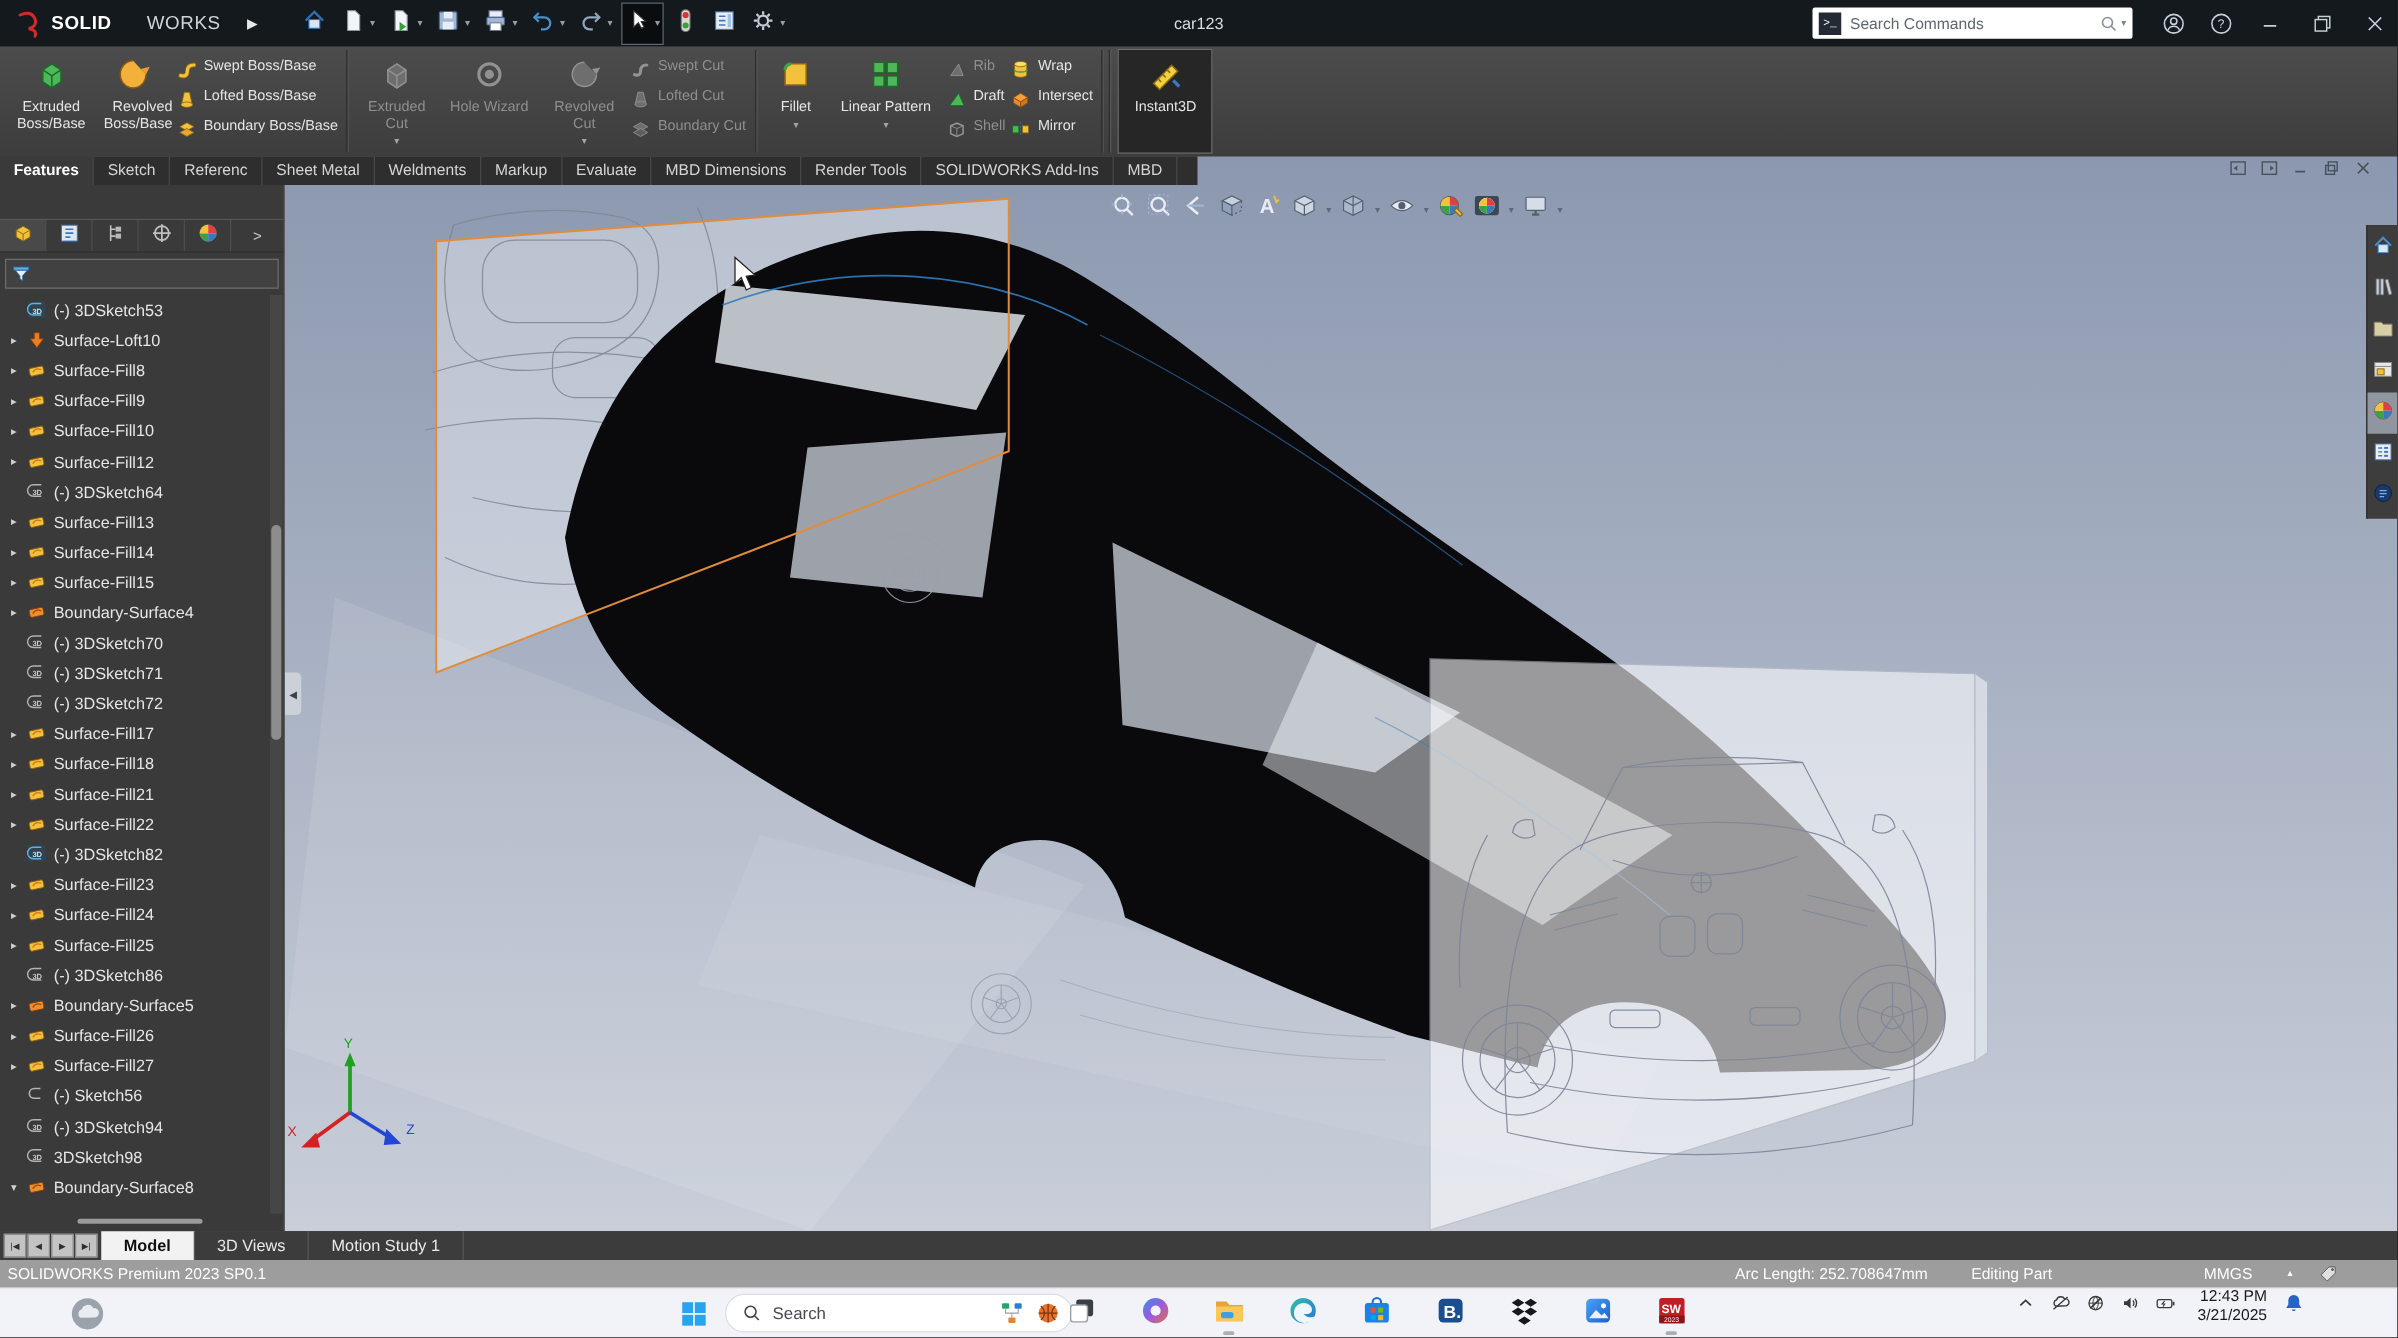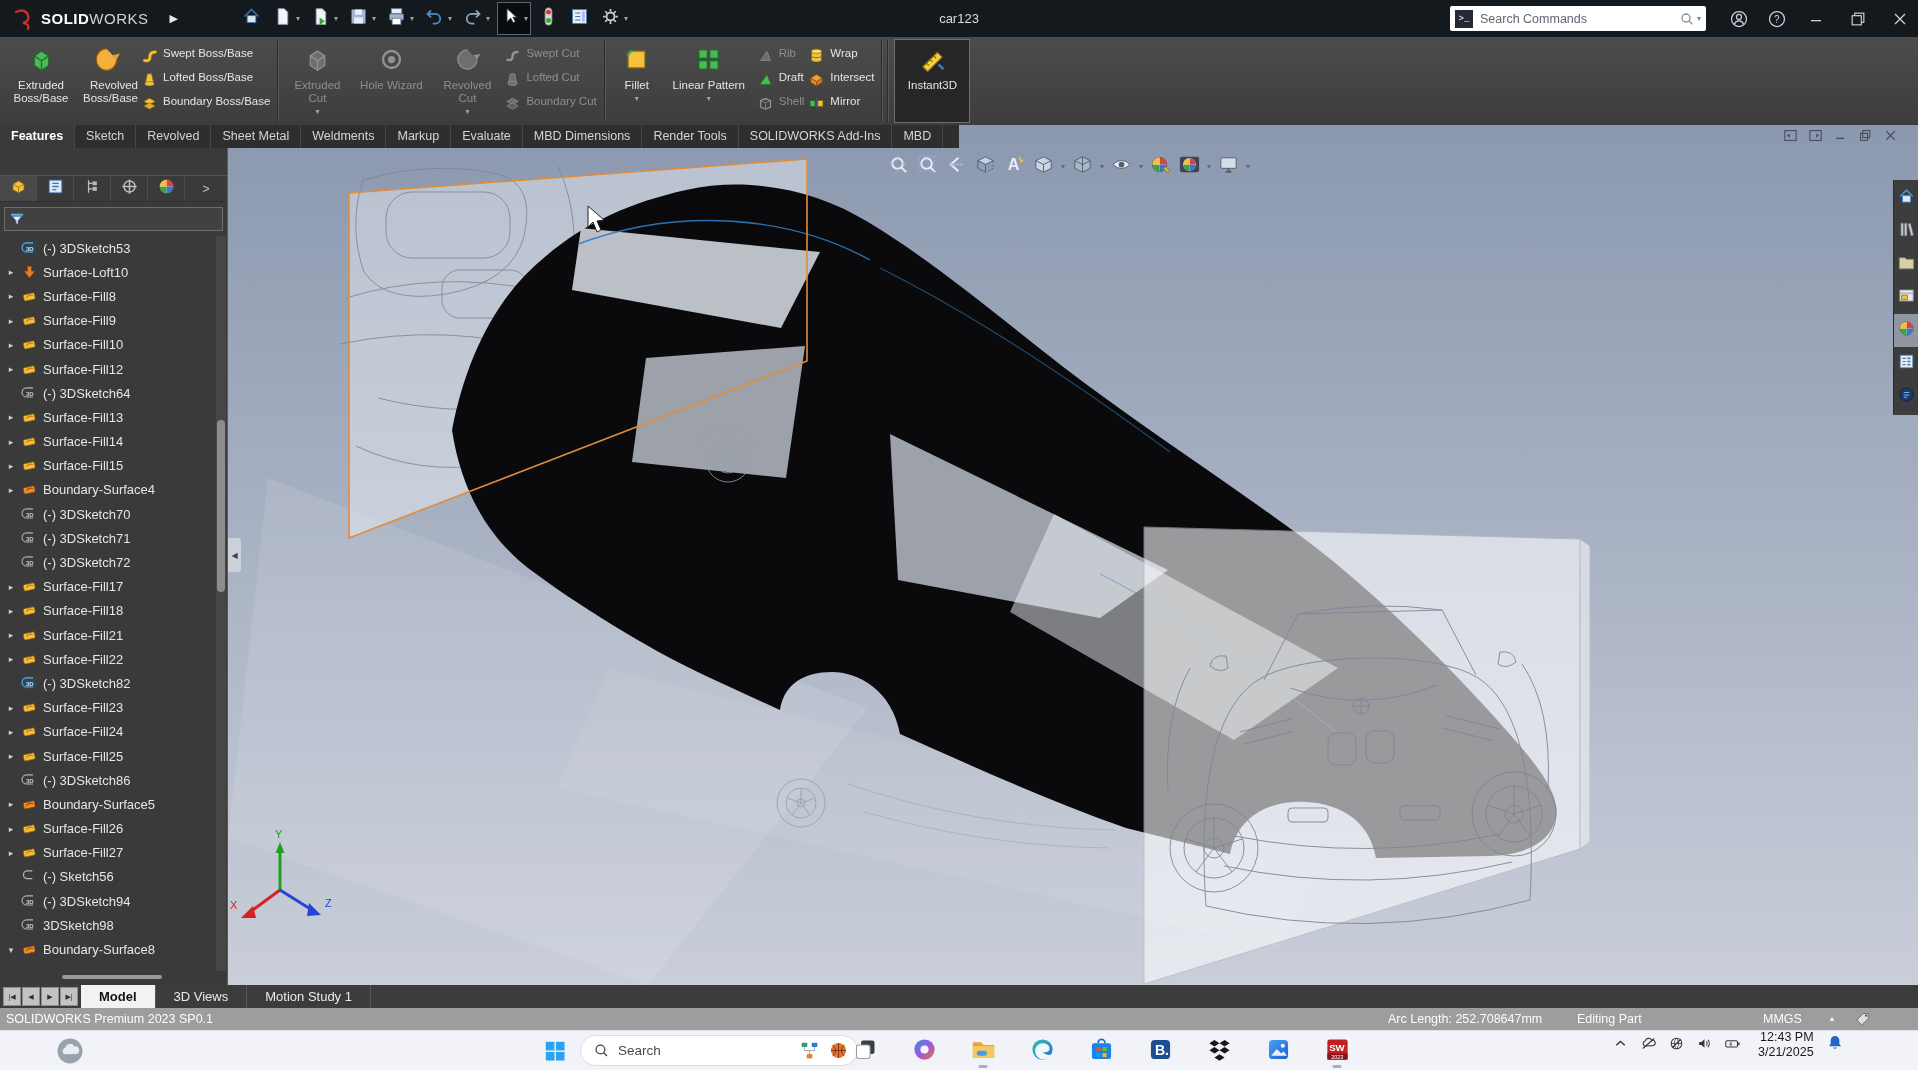--- a/index.html
+++ b/index.html
@@ -106,21 +106,21 @@
 </head>
 <body>
 
 <div class="abs vp-bg"></div>
 
 <div class="abs titlebar">
   <div class="brand">
     <svg width="24" height="24" viewBox="0 0 24 24">
         <path d="M6 5 q9 -4 12 3 q2 6 -5 8 q7 1 5 6" fill="none" stroke="#d02a2a" stroke-width="2.4" stroke-linecap="round"></path>
       </svg>
-    <span class="brand-name"><b>SOLID</b><span style="font-weight:300;color:#cfd4da;">WORKS</span></span>
+    <span class="brand-name"><b>SOLID</b><span style="font-weight:300;color:#cfd4da;padding-left:28px;">WORKS</span></span>
     <span class="brand-arrow">▶</span>
   </div>
   <div class="qt" id="quick-toolbar">
       <div class="qt-item">
         <span><svg viewBox="0 0 24 24">
             <path d="M4 12L12 4l8 8" fill="none" stroke="#2f6fb2" stroke-width="2"></path>
             <rect x="7" y="11" width="10" height="8" fill="#d8e6f4" stroke="#2f6fb2"></rect>
           </svg></span>
       </div>
       <div class="qt-item">
@@ -403,21 +403,21 @@
             </svg></span>
           <span>Instant3D</span>
         </div>
       </div>
     </div>
   </div>
 
 <div class="tabrow" id="command-tabs">
     <div class="ctab active">Features</div>
     <div class="ctab">Sketch</div>
-    <div class="ctab">Revolved</div>
+    <div class="ctab">Referenc</div>
     <div class="ctab">Sheet Metal</div>
     <div class="ctab">Weldments</div>
     <div class="ctab">Markup</div>
     <div class="ctab">Evaluate</div>
     <div class="ctab">MBD Dimensions</div>
     <div class="ctab">Render Tools</div>
     <div class="ctab">SOLIDWORKS Add-Ins</div>
     <div class="ctab">MBD</div>
   </div>
 

